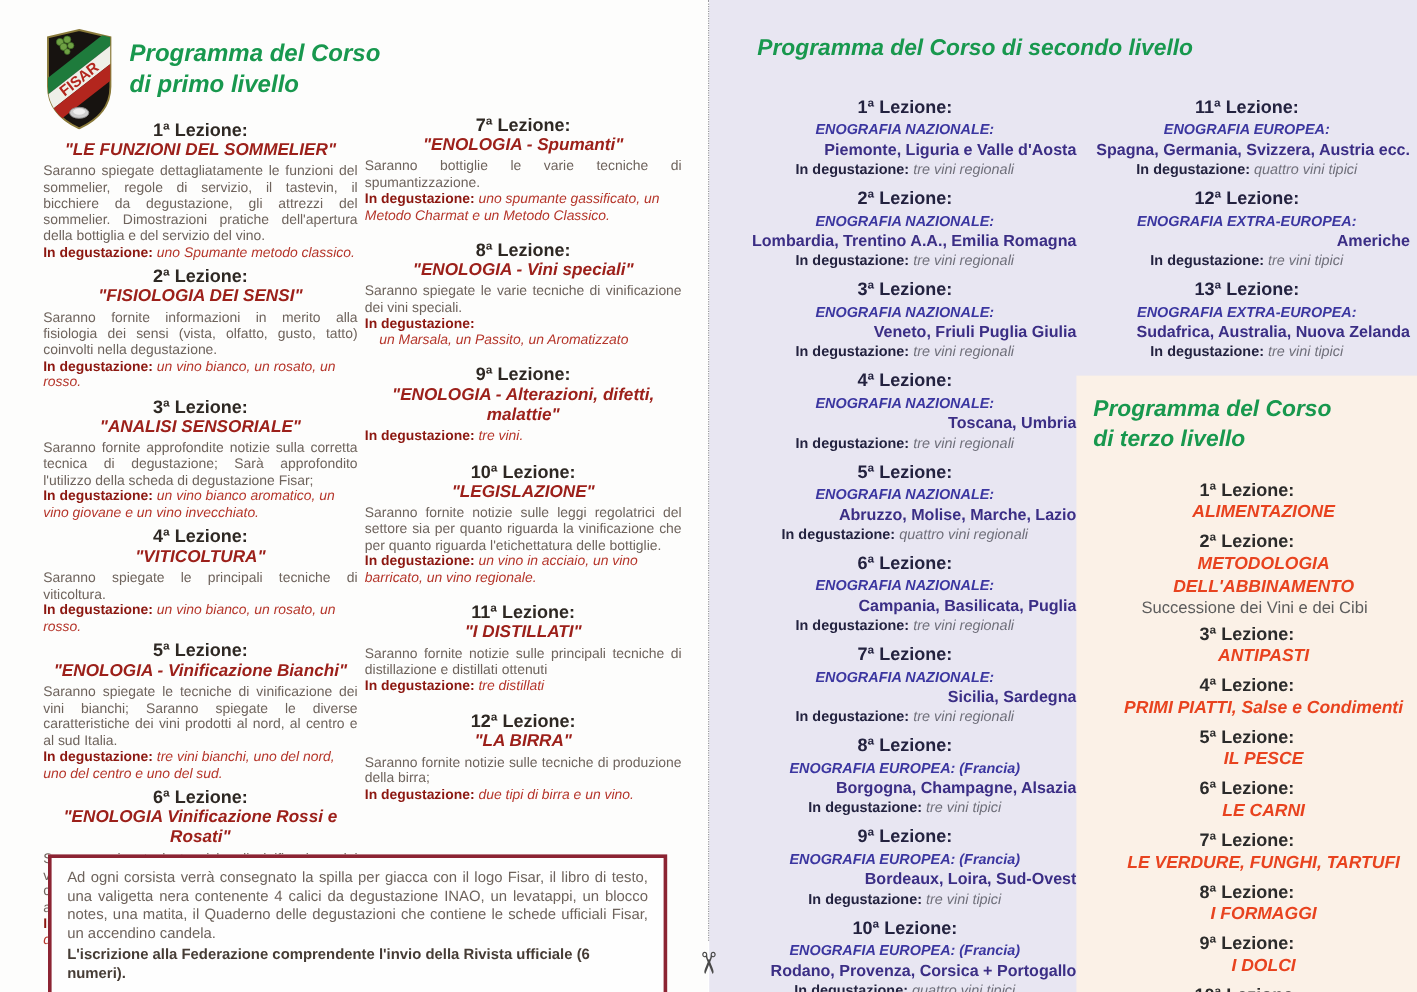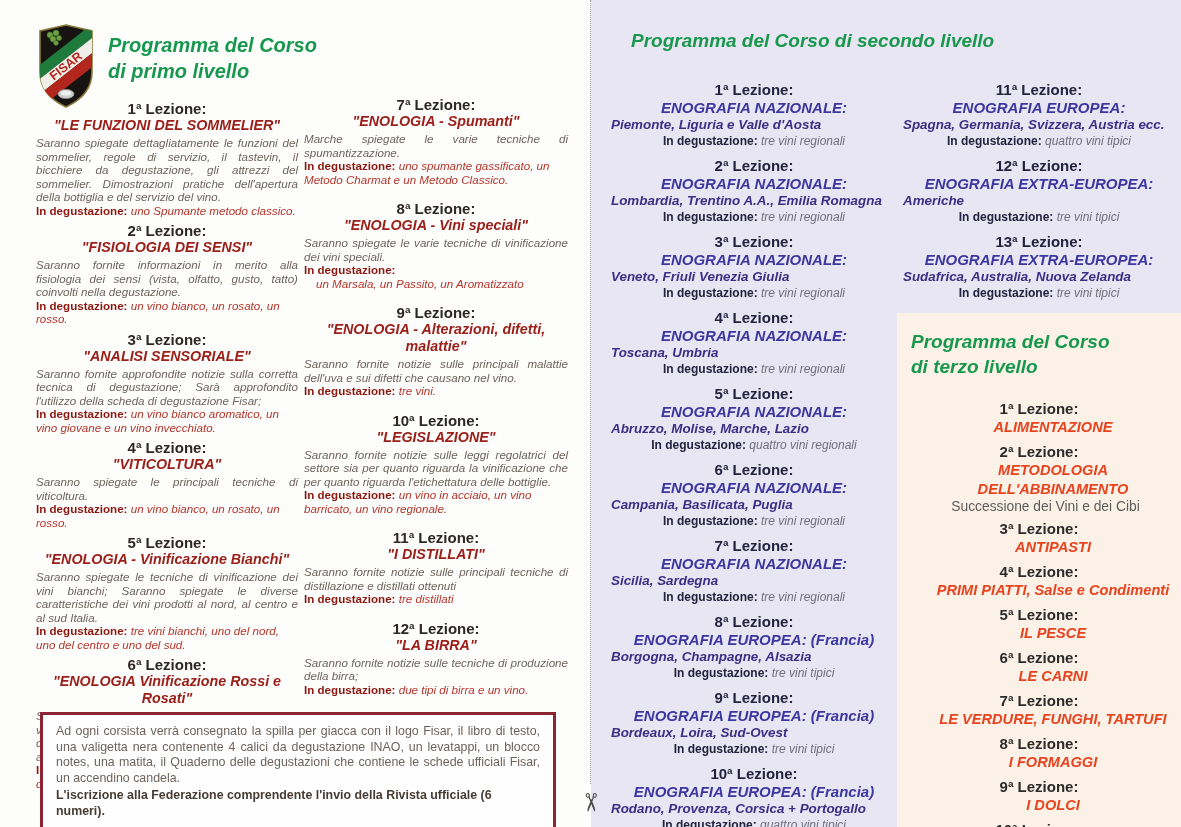--- a/index.html
+++ b/index.html
@@ -16,37 +16,37 @@
   .pr-title{position:absolute;left:40px;top:30px;font-size:19px;}
 
   .col{position:absolute;}
   .col-l1{left:36px;top:100px;width:262px;}
   .col-l2{left:304px;top:96px;width:264px;}
   .lesson{margin-bottom:5px;}
   .col-l2 .lesson{margin-bottom:14px;}
   .l-num{font-size:15px;font-weight:bold;color:#2e2823;text-align:center;line-height:17px;}
   .l-title{font-size:14.3px;font-weight:bold;font-style:italic;color:#9c201a;text-align:center;
            line-height:17px;margin-bottom:2px;}
-  .l-body{font-size:11.6px;color:#6e635c;text-align:justify;line-height:13.5px;font-style:italic;}
+  .l-body{font-size:11.6px;color:#6e635c;text-align:justify;line-height:13.5px;}
   .l-deg{font-size:11.6px;line-height:13.5px;}
   .deg-label{font-weight:bold;color:#8c1710;}
   .deg-text{font-style:italic;color:#b5352a;}
   .deg-stack .deg-text{display:block;margin-left:12px;}
 
   .footer-box{position:absolute;left:40px;top:712px;width:516px;box-sizing:border-box;
               border:3px solid #8c2433;padding:9px 13px 8px 13px;background:#fefefe;}
   .fb-body{font-size:12.4px;color:#6e635c;text-align:justify;line-height:15.5px;}
   .fb-bold{font-size:12.4px;color:#463c35;font-weight:bold;line-height:15.5px;margin-top:2px;}
 
   .col-r1{left:20px;top:80px;width:286px;}
   .col-r2{left:312px;top:80px;width:272px;}
   .lesson2{margin-bottom:7px;}
   .l2-num{font-size:15px;font-weight:bold;color:#23223f;text-align:center;line-height:19px;}
-  .l2-title{font-size:15px;font-weight:bold;font-style:italic;color:#3b36a0;text-align:center;line-height:18px;}
-  .l2-sub{font-size:13.4px;font-weight:bold;font-style:italic;color:#3b2e85;text-align:left;line-height:16px;}
+  .l2-title{font-size:12px;font-weight:bold;font-style:italic;color:#3b36a0;text-align:center;line-height:18px;}
+  .l2-sub{font-size:13.4px;font-weight:bold;color:#3b2e85;text-align:right;line-height:16px;}
   .l2-deg{font-size:12px;text-align:center;line-height:16px;color:#23223f;}
   .l2-deg .deg2-label{font-weight:bold;}
   .l2-deg .deg2-text{font-style:italic;color:#6f6f7a;margin-top:28px;}
 
   .third-box{position:absolute;left:306px;top:313px;width:284px;height:514px;background:#fbf1e7;}
   .p3-title{font-size:19px;line-height:25px;margin:16px 0 20px 14px;}
   .col-r3{width:284px;}
   .lesson3{margin-bottom:5px;}
   .l3-num{font-size:15px;font-weight:bold;color:#2b2b2b;text-align:center;line-height:19px;}
   .l3-title{font-size:14.6px;font-weight:bold;font-style:italic;color:#e8431f;text-align:center;line-height:19px;padding-left:28px;}
@@ -127,33 +127,32 @@
       <div class="l-title">"ENOLOGIA Vinificazione Rossi e Rosati"</div>
       <div class="l-body">Saranno spiegate le tecniche di vinificazione dei vini rossi e rosati; Saranno spiegate le diverse caratteristiche dei vini prodotti al nord, al centro e al sud Italia.</div>
       <div class="l-deg"><span class="deg-label">In degustazione:</span> <span class="deg-text">tre vini rossi, uno del nord, uno del centro e uno del sud.</span></div>
     </div>
   </div>
 
   <div class="col col-l2">
     <div class="lesson">
       <div class="l-num">7ª Lezione:</div>
       <div class="l-title">"ENOLOGIA - Spumanti"</div>
-      <div class="l-body">Marche spiegate le varie tecniche di spumantizzazione.</div>
+      <div class="l-body">Saranno bottiglie le varie tecniche di spumantizzazione.</div>
       <div class="l-deg"><span class="deg-label">In degustazione:</span> <span class="deg-text">uno spumante gassificato, un Metodo Charmat e un Metodo Classico.</span></div>
     </div>
     <div class="lesson">
       <div class="l-num">8ª Lezione:</div>
       <div class="l-title">"ENOLOGIA - Vini speciali"</div>
       <div class="l-body">Saranno spiegate le varie tecniche di vinificazione dei vini speciali.</div>
       <div class="l-deg deg-stack"><span class="deg-label">In degustazione:</span> <span class="deg-text">un Marsala, un Passito, un Aromatizzato</span></div>
     </div>
     <div class="lesson">
       <div class="l-num">9ª Lezione:</div>
       <div class="l-title">"ENOLOGIA - Alterazioni, difetti, malattie"</div>
-      <div class="l-body">Saranno fornite notizie sulle principali malattie dell'uva e sui difetti che causano nel vino.</div>
       <div class="l-deg"><span class="deg-label">In degustazione:</span> <span class="deg-text">tre vini.</span></div>
     </div>
     <div class="lesson">
       <div class="l-num">10ª Lezione:</div>
       <div class="l-title">"LEGISLAZIONE"</div>
       <div class="l-body">Saranno fornite notizie sulle leggi regolatrici del settore sia per quanto riguarda la vinificazione che per quanto riguarda l'etichettatura delle bottiglie.</div>
       <div class="l-deg"><span class="deg-label">In degustazione:</span> <span class="deg-text">un vino in acciaio, un vino barricato, un vino regionale.</span></div>
     </div>
     <div class="lesson">
       <div class="l-num">11ª Lezione:</div>
@@ -187,21 +186,21 @@
     </div>
     <div class="lesson2">
       <div class="l2-num">2ª Lezione:</div>
       <div class="l2-title">ENOGRAFIA NAZIONALE:</div>
       <div class="l2-sub">Lombardia, Trentino A.A., Emilia Romagna</div>
       <div class="l2-deg"><span class="deg2-label">In degustazione:</span> <span class="deg2-text">tre vini regionali</span></div>
     </div>
     <div class="lesson2">
       <div class="l2-num">3ª Lezione:</div>
       <div class="l2-title">ENOGRAFIA NAZIONALE:</div>
-      <div class="l2-sub">Veneto, Friuli Venezia Giulia</div>
+      <div class="l2-sub">Veneto, Friuli Puglia Giulia</div>
       <div class="l2-deg"><span class="deg2-label">In degustazione:</span> <span class="deg2-text">tre vini regionali</span></div>
     </div>
     <div class="lesson2">
       <div class="l2-num">4ª Lezione:</div>
       <div class="l2-title">ENOGRAFIA NAZIONALE:</div>
       <div class="l2-sub">Toscana, Umbria</div>
       <div class="l2-deg"><span class="deg2-label">In degustazione:</span> <span class="deg2-text">tre vini regionali</span></div>
     </div>
     <div class="lesson2">
       <div class="l2-num">5ª Lezione:</div>

